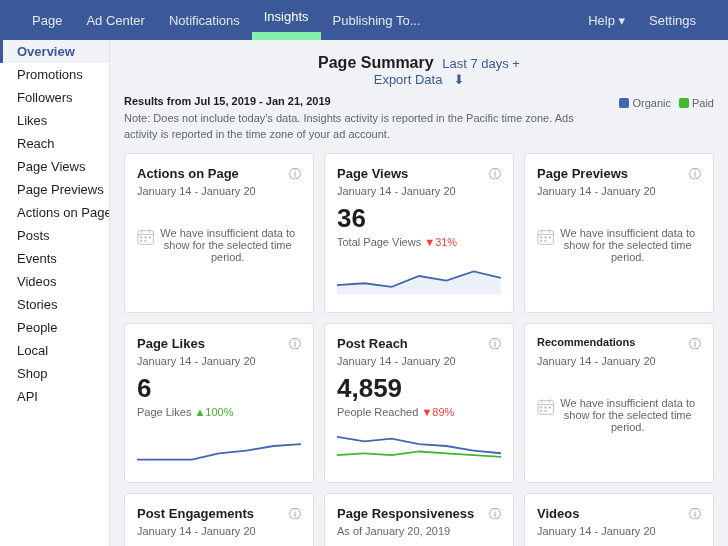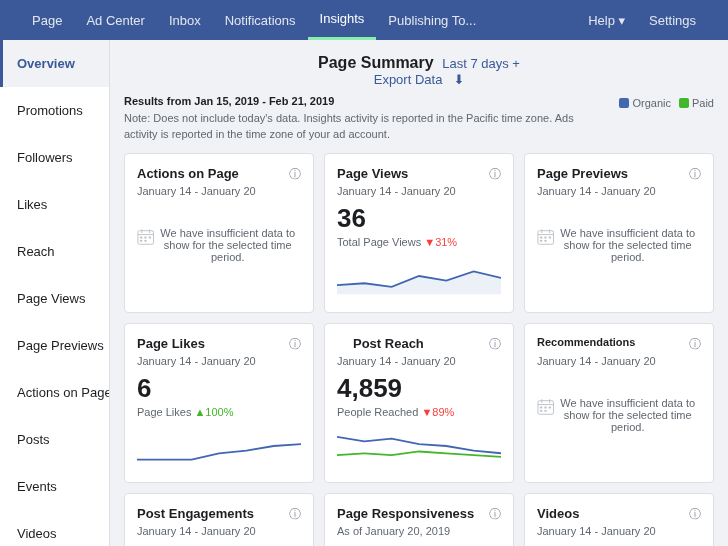--- a/index.html
+++ b/index.html
@@ -1,30 +1,30 @@
 <!DOCTYPE html>
 <html><head>
   <meta charset="utf-8">
   <style>
     * { box-sizing: border-box; margin: 0; padding: 0; }
     body { font-family: -apple-system, BlinkMacSystemFont, 'Segoe UI', Helvetica, Arial, sans-serif; font-size: 13px; color: #1c1e21; background: #f0f2f5; }
 
     
     .top-nav { display: flex; align-items: center; background: #3b5998; color: white; height: 40px; padding: 0 20px; gap: 0; }
     .top-nav-item { padding: 0 12px; height: 40px; display: flex; align-items: center; font-size: 13px; color: rgba(255,255,255,0.85); cursor: pointer; white-space: nowrap; }
-    .top-nav-item.active { color: white; border-bottom: 3px solid #86efac; }
+    .top-nav-item.active { color: white; border-bottom: 8px solid #86efac; }
     .top-nav-spacer { flex: 1; }
     .top-nav-right { display: flex; align-items: center; }
 
     
     .layout { display: flex; height: calc(546px - 40px); overflow: hidden; }
 
     
     .sidebar { width: 110px; background: white; border-right: 1px solid #dddfe2; overflow-y: auto; flex-shrink: 0; }
-    .sidebar-item { padding: 16px 14px; font-size: 13px; color: #1c1e21; cursor: pointer; white-space: nowrap; border-left: 3px solid transparent; }
+    .sidebar-item { padding: 4px 14px; font-size: 13px; color: #1c1e21; cursor: pointer; white-space: nowrap; border-left: 3px solid transparent; }
     .sidebar-item.active { font-weight: 700; color: #3b5998; border-left: 3px solid #3b5998; background: #f0f2f5; }
 
     
     .main { flex: 1; overflow-y: auto; background: #f0f2f5; padding: 14px; }
 
     
     .summary-header { display: flex; align-items: center; justify-content: space-between; margin-bottom: 6px; flex-direction: column; }
     .export-btn { font-size: 13px; color: #3b5998; cursor: pointer; display: flex; align-items: flex-end; gap: 11px; }
 
     .summary-note { font-size: 11px; color: #606770; margin-bottom: 10px; line-height: 1.5; display: flex; align-items: flex-start; gap: 10px; }
@@ -55,21 +55,20 @@
 
     
     .insufficient-block { display: flex; flex-direction: row; align-items: center; justify-content: center; padding: 8px 0; }
   </style>
 </head>
 <body>
 
 <nav class="top-nav">
   <div class="top-nav-item">Page</div>
   <div class="top-nav-item">Ad Center</div>
-  <div class="top-nav-item">Inbox</div>
   <div class="top-nav-item">Notifications</div>
   <div class="top-nav-item active">Insights</div>
   <div class="top-nav-item">Publishing To...</div>
   <div class="top-nav-spacer"></div>
   <div class="top-nav-right">
     <div class="top-nav-item">Help ▾</div>
     <div class="top-nav-item">Settings</div>
   </div>
 </nav>
 
@@ -102,21 +101,21 @@
         <span style="font-size:13px;color:#3b5998;font-weight:400;margin-left:5px;cursor:pointer;">Last 7 days +</span>
       </div>
       <div class="export-btn">
         <span>Export Data</span>
         <span>⬇</span>
       </div>
     </div>
 
     <div class="summary-note">
       <div style="flex:1;">
-        <div style="font-weight:600;font-size:11px;color:#1c1e21;">Results from Jan 15, 2019 - Feb 21, 2019</div>
+        <div style="font-weight:600;font-size:11px;color:#1c1e21;">Results from Jul 15, 2019 - Jan 21, 2019</div>
         <div>Note: Does not include today's data. Insights activity is reported in the Pacific time zone. Ads activity is reported in the time zone of your ad account.</div>
       </div>
       <div class="legend">
         <div class="legend-item">
           <div class="legend-dot" style="background:#4267b2;"></div>
           <span>Organic</span>
         </div>
         <div class="legend-item">
           <div class="legend-dot" style="background:#42b72a;"></div>
           <span>Paid</span>
@@ -200,21 +199,21 @@
         </div>
         <div class="sparkline">
           <svg width="100%" height="40" viewBox="0 0 180 40">
             <polyline points="0,35 30,35 60,35 90,28 120,25 150,20 180,18" fill="none" stroke="#4267b2" stroke-width="2"></polyline>
           </svg>
         </div>
       </div>
 
       <div class="metric-card">
         <div class="metric-header">
-          <div style="font-size:13px;font-weight:700;margin-left:16px;">Post Reach</div>
+          <div style="font-size:13px;font-weight:700;">Post Reach</div>
           <span class="metric-info">ⓘ</span>
         </div>
         <div class="metric-date">January 14 - January 20</div>
         <div class="metric-value">4,859</div>
         <div class="metric-sub">
           People Reached <span class="metric-change down">▼89%</span>
         </div>
         <div class="sparkline">
           <svg width="100%" height="40" viewBox="0 0 180 40">
             <polyline points="0,10 30,15 60,12 90,18 120,20 150,25 180,28" fill="none" stroke="#4267b2" stroke-width="2"></polyline>

